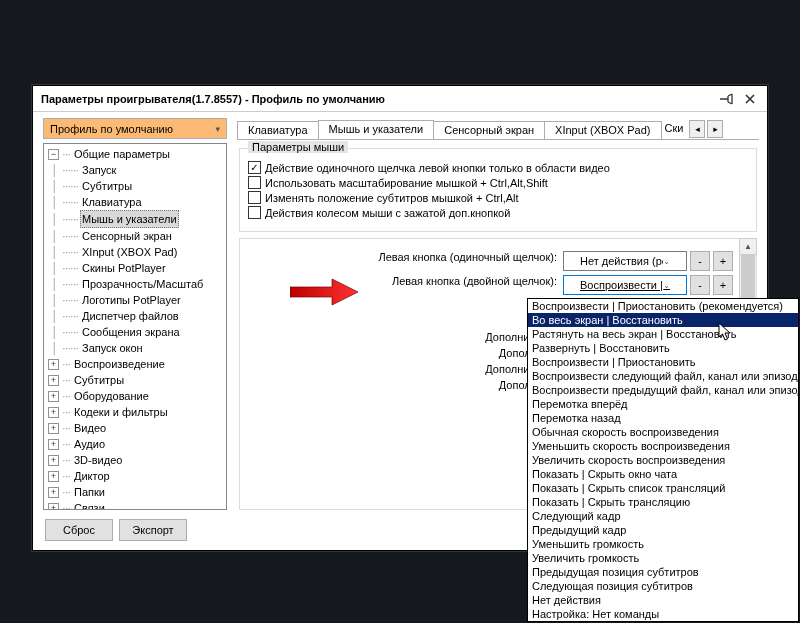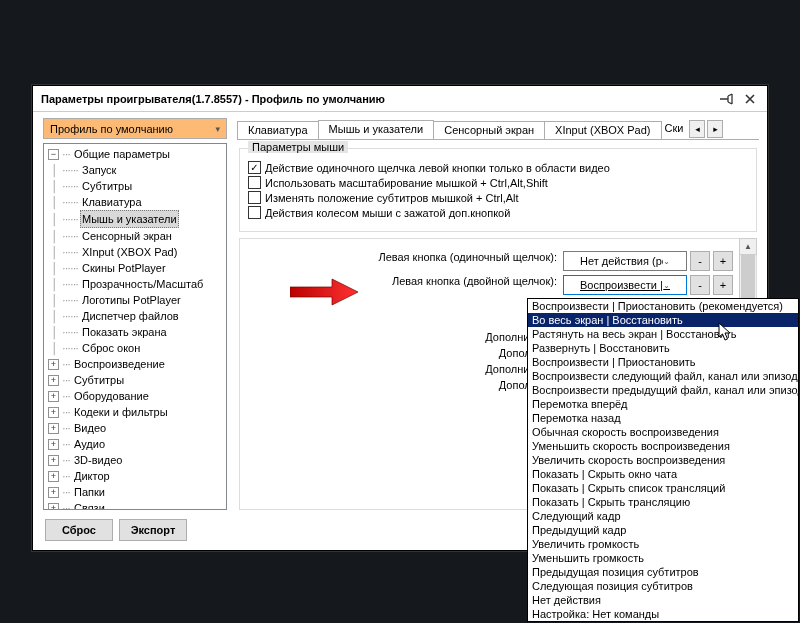--- a/index.html
+++ b/index.html
@@ -152,21 +152,20 @@
   align-items: center;
   padding: 0 12px;
   gap: 6px;
 }
 .btn {
   min-width: 68px; height: 22px;
   border: 1px solid #adadad;
   background: #e1e1e1;
   display: inline-flex; align-items: center; justify-content: center;
   padding: 0 10px;
-  font-weight: bold;
 }
 .spacer { flex: 1; }
 .red-arrow {
   position: absolute;
   left: 290px;
   top: 277px;
   pointer-events: none;
   z-index: 50;
 }
 .dropdown {
@@ -270,26 +269,26 @@
                 <span class="tree-label">Логотипы PotPlayer</span>
               </div>
               <div class="tree-item">
                 <span class="tree-guide">│</span>
                 <span class="tree-dots">······</span>
                 <span class="tree-label">Диспетчер файлов</span>
               </div>
               <div class="tree-item">
                 <span class="tree-guide">│</span>
                 <span class="tree-dots">······</span>
-                <span class="tree-label">Показать экрана</span>
-              </div>
-              <div class="tree-item">
-                <span class="tree-guide">│</span>
-                <span class="tree-dots">······</span>
-                <span class="tree-label">Сброс окон</span>
+                <span class="tree-label">Сообщения экрана</span>
+              </div>
+              <div class="tree-item">
+                <span class="tree-guide">│</span>
+                <span class="tree-dots">······</span>
+                <span class="tree-label">Запуск окон</span>
               </div>
             </div>
             <div class="tree-item">
               <span class="tree-toggle">+</span>
               <span class="tree-dots">···</span>
               <span class="tree-label">Воспроизведение</span>
             </div>
             <div class="tree-item">
               <span class="tree-toggle">+</span>
               <span class="tree-dots">···</span>
@@ -458,22 +457,22 @@
     <div class="dd-item">Перемотка вперёд</div>
     <div class="dd-item">Перемотка назад</div>
     <div class="dd-item">Обычная скорость воспроизведения</div>
     <div class="dd-item">Уменьшить скорость воспроизведения</div>
     <div class="dd-item">Увеличить скорость воспроизведения</div>
     <div class="dd-item">Показать | Скрыть окно чата</div>
     <div class="dd-item">Показать | Скрыть список трансляций</div>
     <div class="dd-item">Показать | Скрыть трансляцию</div>
     <div class="dd-item">Следующий кадр</div>
     <div class="dd-item">Предыдущий кадр</div>
+    <div class="dd-item">Уменьшить громкость</div>
     <div class="dd-item">Увеличить громкость</div>
-    <div class="dd-item">Уменьшить громкость</div>
     <div class="dd-item">Предыдущая позиция субтитров</div>
     <div class="dd-item">Следующая позиция субтитров</div>
     <div class="dd-item">Нет действия</div>
     <div class="dd-item">Настройка: Нет команды</div>
   </div>
 
 <svg class="cursor" width="16" height="20" viewBox="0 0 16 20">
   <path d="M1 1 L1 15 L4.5 12 L7 18 L9.5 17 L7 11 L12 11 Z" fill="#fff" stroke="#000" stroke-width="1"></path>
 </svg>
 

